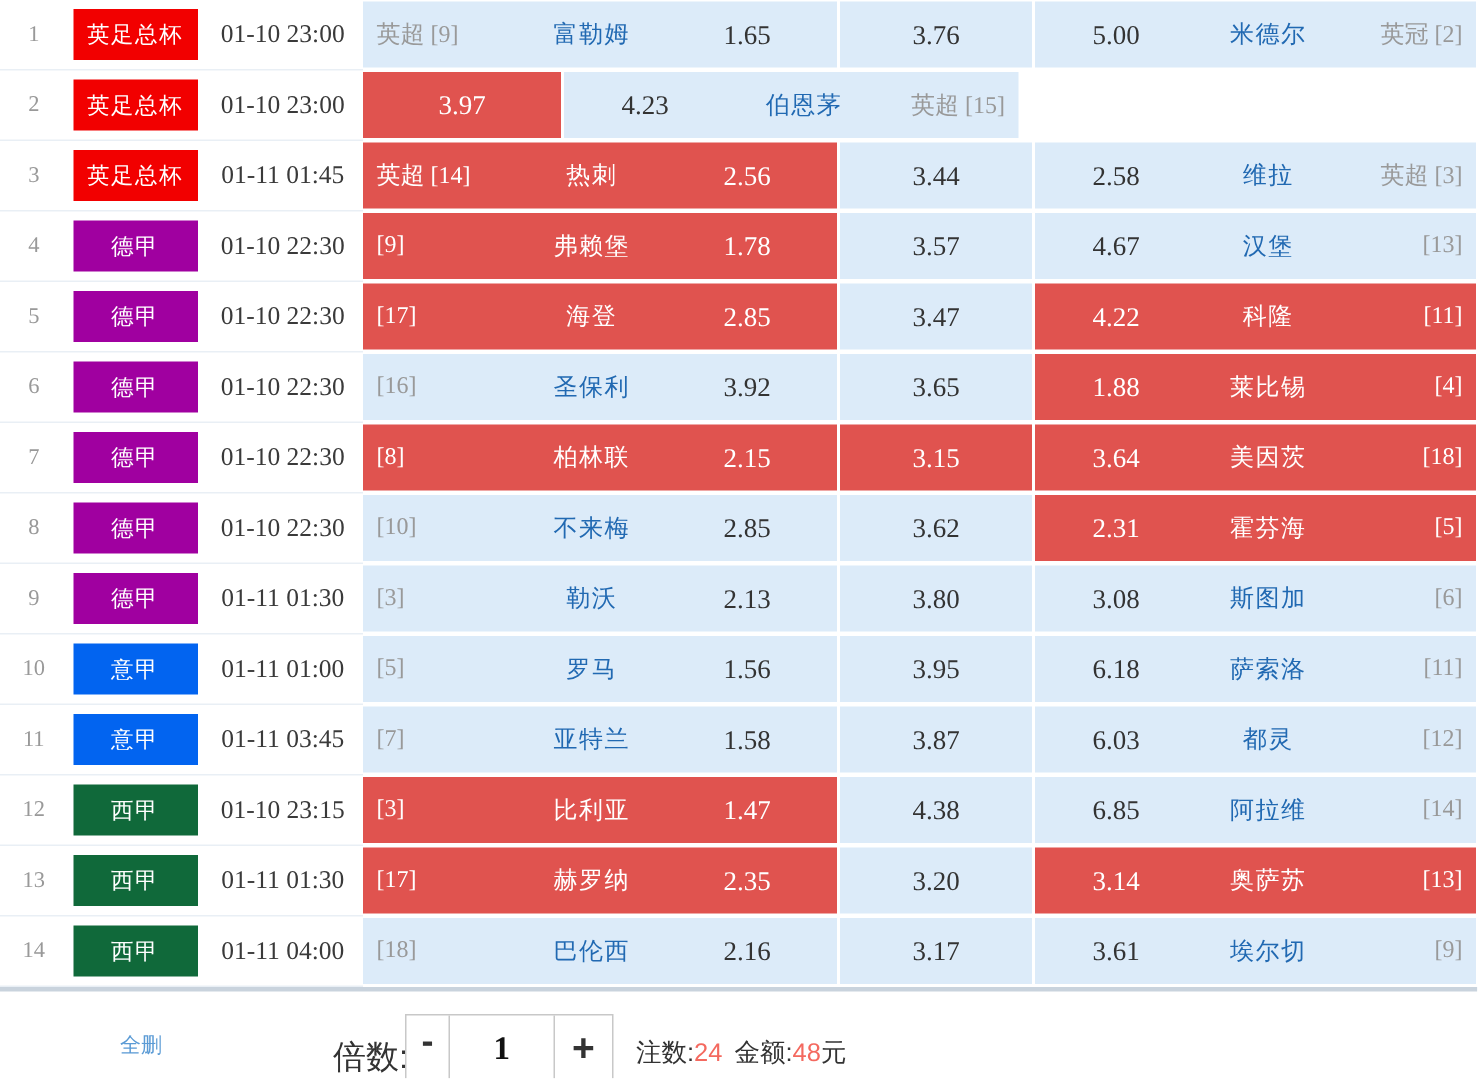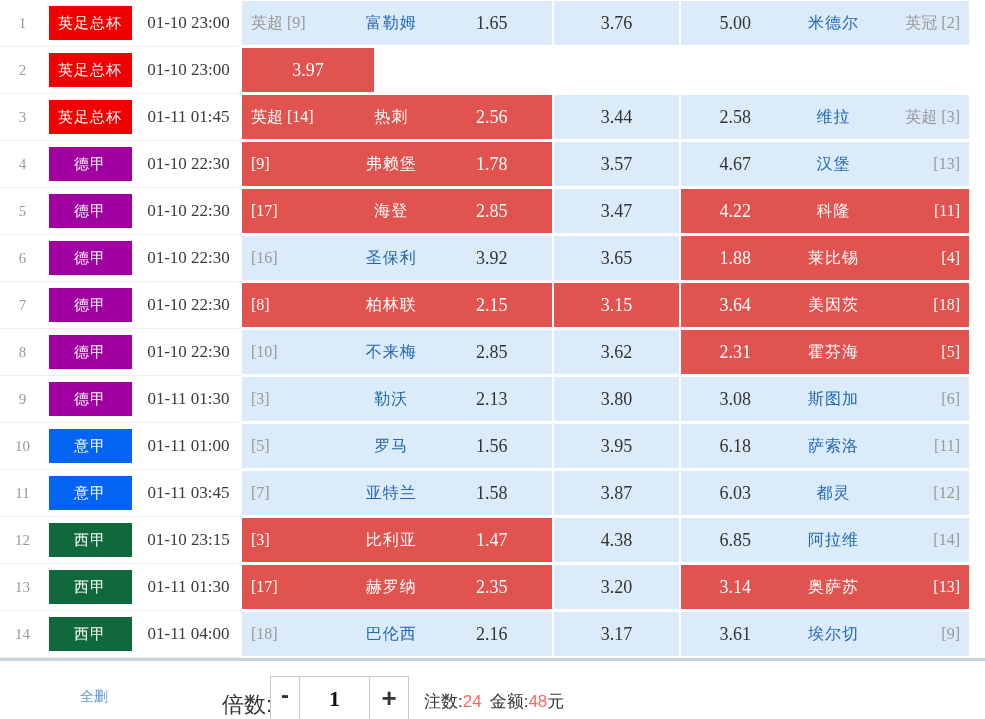--- a/index.html
+++ b/index.html
@@ -12,21 +12,21 @@
   .col.num{width:45px;color:var(--rank-text,#999);font-size:15px;}
   .col.league{width:90px;}
   .badge{width:83px;height:34px;display:flex;align-items:center;justify-content:center;
          color:#fff;font-size:15px;letter-spacing:1px;}
   .col.time{width:107px;color:#3a3a3a;font-size:17px;white-space:nowrap;}
   .cell{height:44px;margin:1px 2px 2px 0;background:var(--cell-bg,#dcebf9);
         display:flex;align-items:center;box-sizing:border-box;cursor:pointer;}
   .cell.sel{background:var(--selected-bg,#e0534f);}
   .cell.home{width:326px;}
   .cell.draw{width:132px;justify-content:center;}
-  .cell.away{width:303px;margin-right:16px;}
+  .cell.away{width:303px;margin-right:1px;}
   .rank{color:var(--rank-text,#999);font-size:16px;white-space:nowrap;}
   .team{color:var(--team-text,#2169b2);font-size:16px;letter-spacing:1px;white-space:nowrap;}
   .odds{color:var(--odds-text,#333);font-size:18px;}
   .home .rank{flex:0 0 100px;padding-left:9px;text-align:left;}
   .home .team{flex:1;text-align:center;}
   .home .odds{flex:0 0 120px;text-align:center;}
   .away .odds{flex:0 0 108px;text-align:center;}
   .away .team{flex:1;text-align:center;}
   .away .rank{flex:0 0 82px;padding-right:9px;text-align:right;}
   .cell.sel .rank,.cell.sel .team,.cell.sel .odds{color:var(--selected-text,#fff);}
@@ -83,20 +83,25 @@
       <div class="lcols">
         <div class="col num">2</div>
         <div class="col league">
           <span class="badge" style="background: rgb(242, 0, 0);">英足总杯</span>
         </div>
         <div class="col time">01-10 23:00</div>
       </div>
       <div class="cell draw sel">
         <span class="odds">3.97</span>
       </div>
+      <div class="cell away">
+        <span class="odds">4.23</span>
+        <span class="team">伯恩茅</span>
+        <span class="rank">英超 [15]</span>
+      </div>
     </div>
 
     <div class="row">
       <div class="lcols">
         <div class="col num">3</div>
         <div class="col league">
           <span class="badge" style="background: rgb(242, 0, 0);">英足总杯</span>
         </div>
         <div class="col time">01-11 01:45</div>
       </div>

